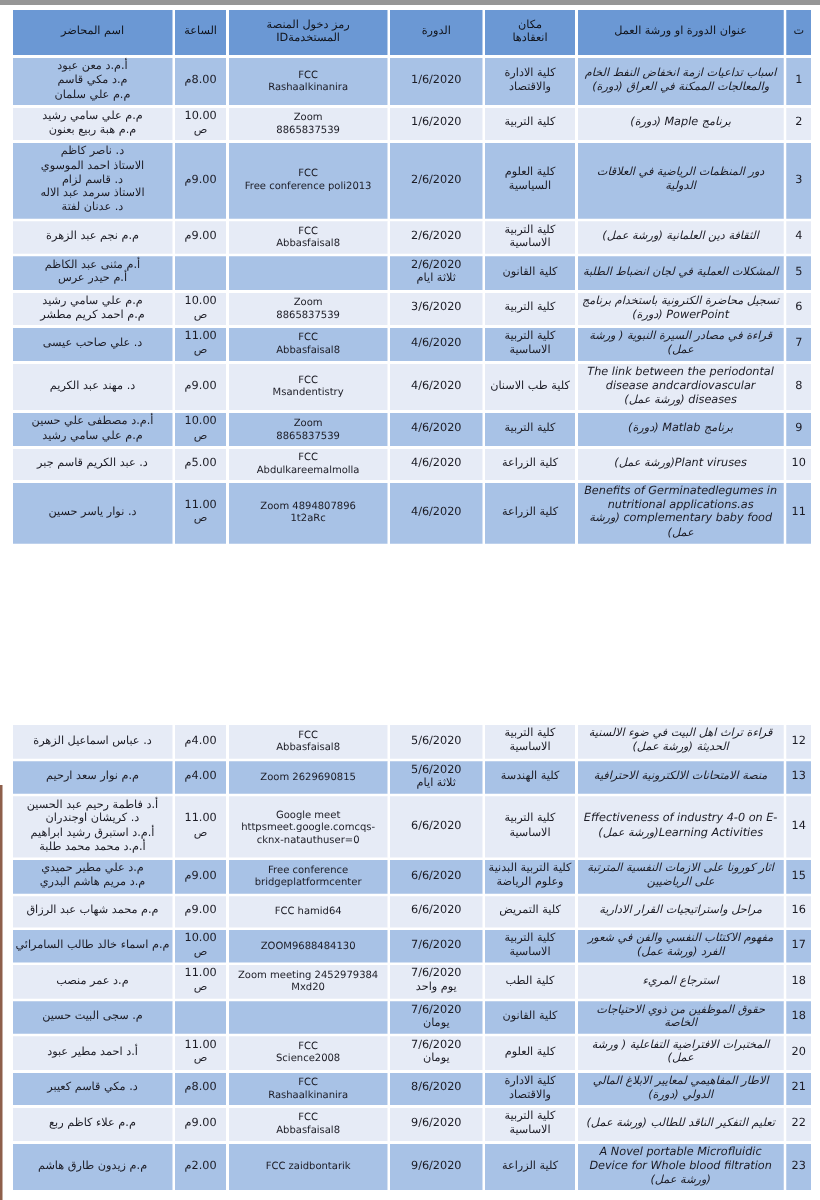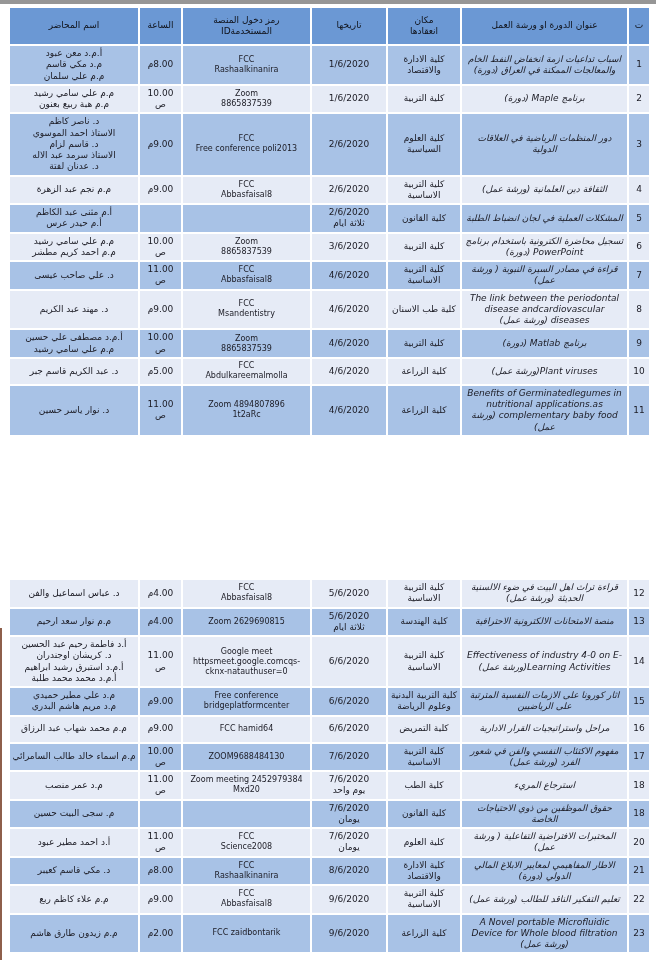--- a/index.html
+++ b/index.html
@@ -81,21 +81,21 @@
       <col class="w-platform">
         <col class="w-time">
         <col class="w-lecturer">
     </colgroup>
     <thead>
       <tr>
         <th>ت</th>
         <th>عنوان الدورة او ورشة العمل</th>
         <th>مكان
 انعقادها</th>
-        <th>تاريخها</th>
+        <th>الدورة</th>
         <th>رمز دخول المنصة
 المستخدمةID</th>
         <th>الساعة</th>
         <th>اسم المحاضر</th>
       </tr>
     </thead>
     <tbody>
         <tr>
           <td class="c-num">1</td>
           <td class="c-title">اسباب تداعيات ازمة انخفاض النفط الخام والمعالجات الممكنة في العراق (دورة)</td>
@@ -236,21 +236,21 @@
     </colgroup>
     <tbody>
         <tr>
           <td class="c-num">12</td>
           <td class="c-title">قراءة تراث اهل البيت في ضوء الالسنية الحديثة (ورشة عمل)</td>
           <td class="c-location">كلية التربية الاساسية</td>
           <td class="c-date">5/6/2020</td>
           <td class="c-platform">FCC
 Abbasfaisal8</td>
           <td class="c-time">4.00م</td>
-          <td class="c-lecturer">د. عباس اسماعيل والفن</td>
+          <td class="c-lecturer">د. عباس اسماعيل الزهرة</td>
         </tr>
         <tr>
           <td class="c-num">13</td>
           <td class="c-title">منصة الامتحانات الالكترونية الاحترافية</td>
           <td class="c-location">كلية الهندسة</td>
           <td class="c-date">5/6/2020
 ثلاثة ايام</td>
           <td class="c-platform">Zoom 2629690815</td>
           <td class="c-time">4.00م</td>
           <td class="c-lecturer">م.م نوار سعد ارحيم</td>

